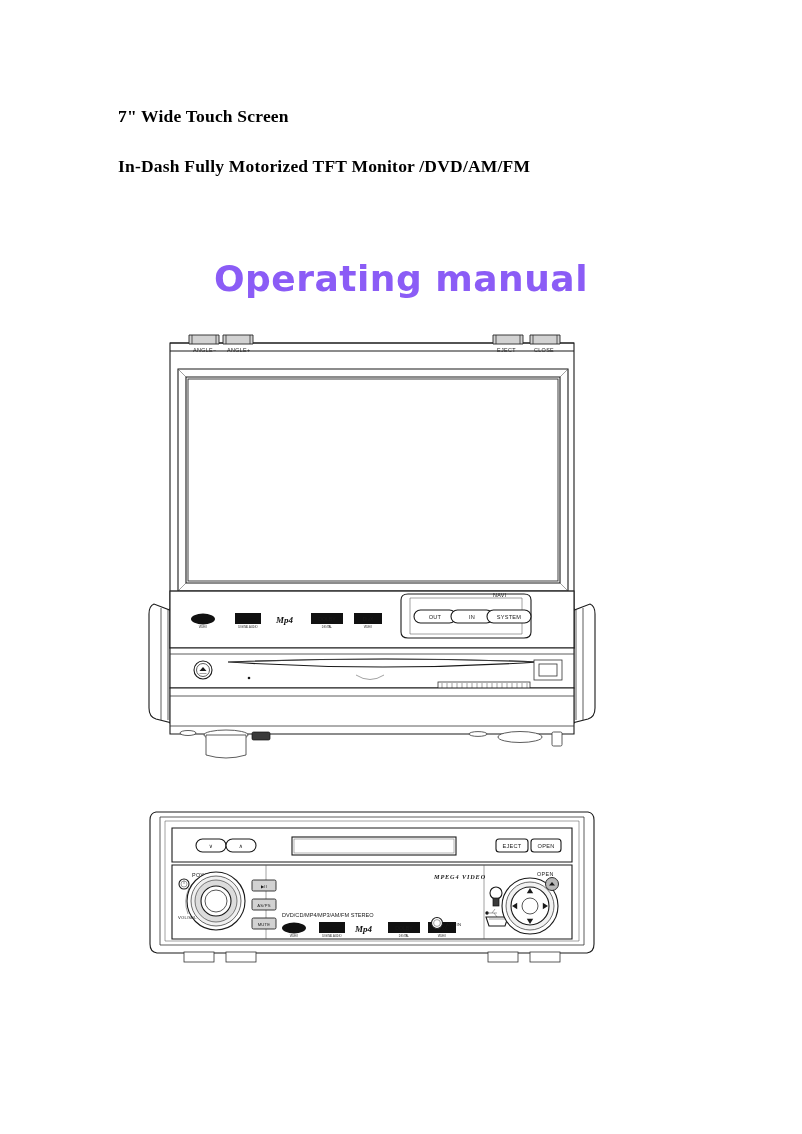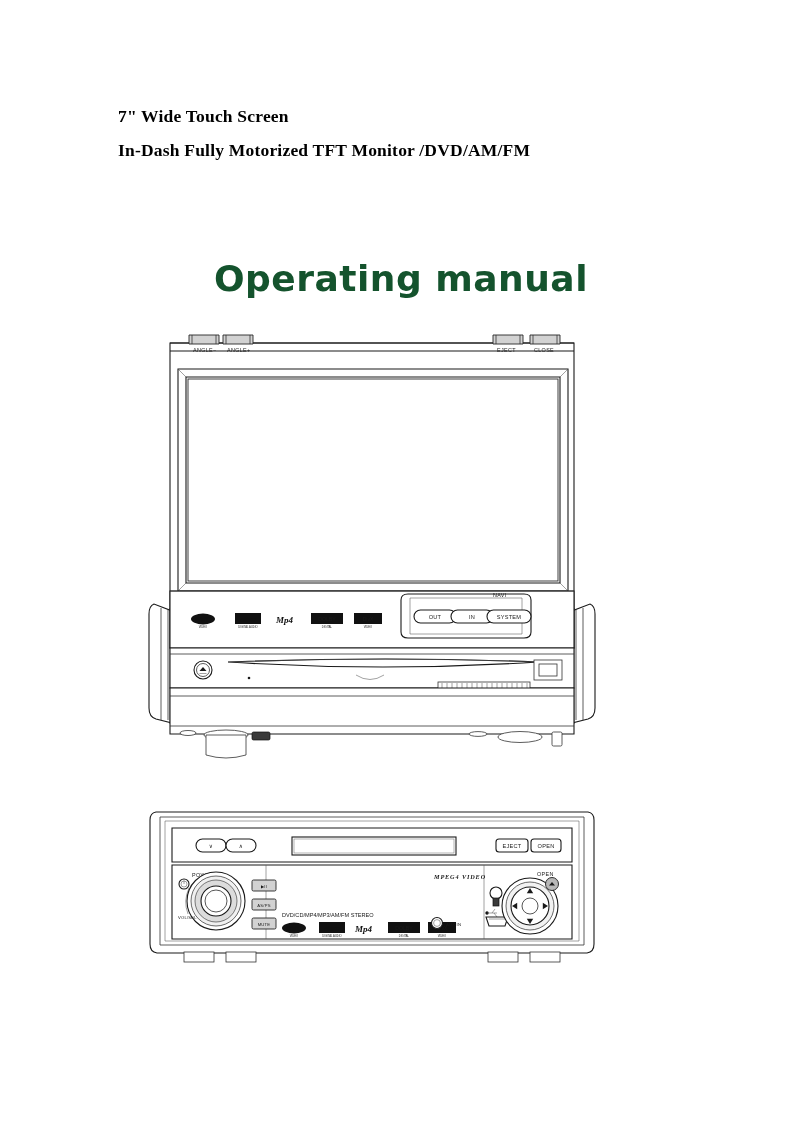--- a/index.html
+++ b/index.html
@@ -32,33 +32,33 @@
   }
   .title-line {
     font-family: "Liberation Serif", serif;
     font-weight: bold;
     font-size: 17.5px;
     letter-spacing: 0.2px;
     line-height: 1.0;
     color: #000;
     white-space: nowrap;
   }
-  .title-line.second { margin-top: 16px; }
+  .title-line.second { margin-top: 32px; }
 
   .main-heading {
     position: absolute;
     left: 0;
     right: 0;
     top: 258px;
     text-align: center;
     font-family: "DejaVu Sans", sans-serif;
     font-weight: bold;
     font-size: 36px;
     letter-spacing: 0.5px;
-    color: #14532d;
+    color: #8b5cf6;
   }
 
   
   .figure-top {
     position: absolute;
     left: 148px;
     top: 332px;
     width: 448px;
     height: 428px;
   }

